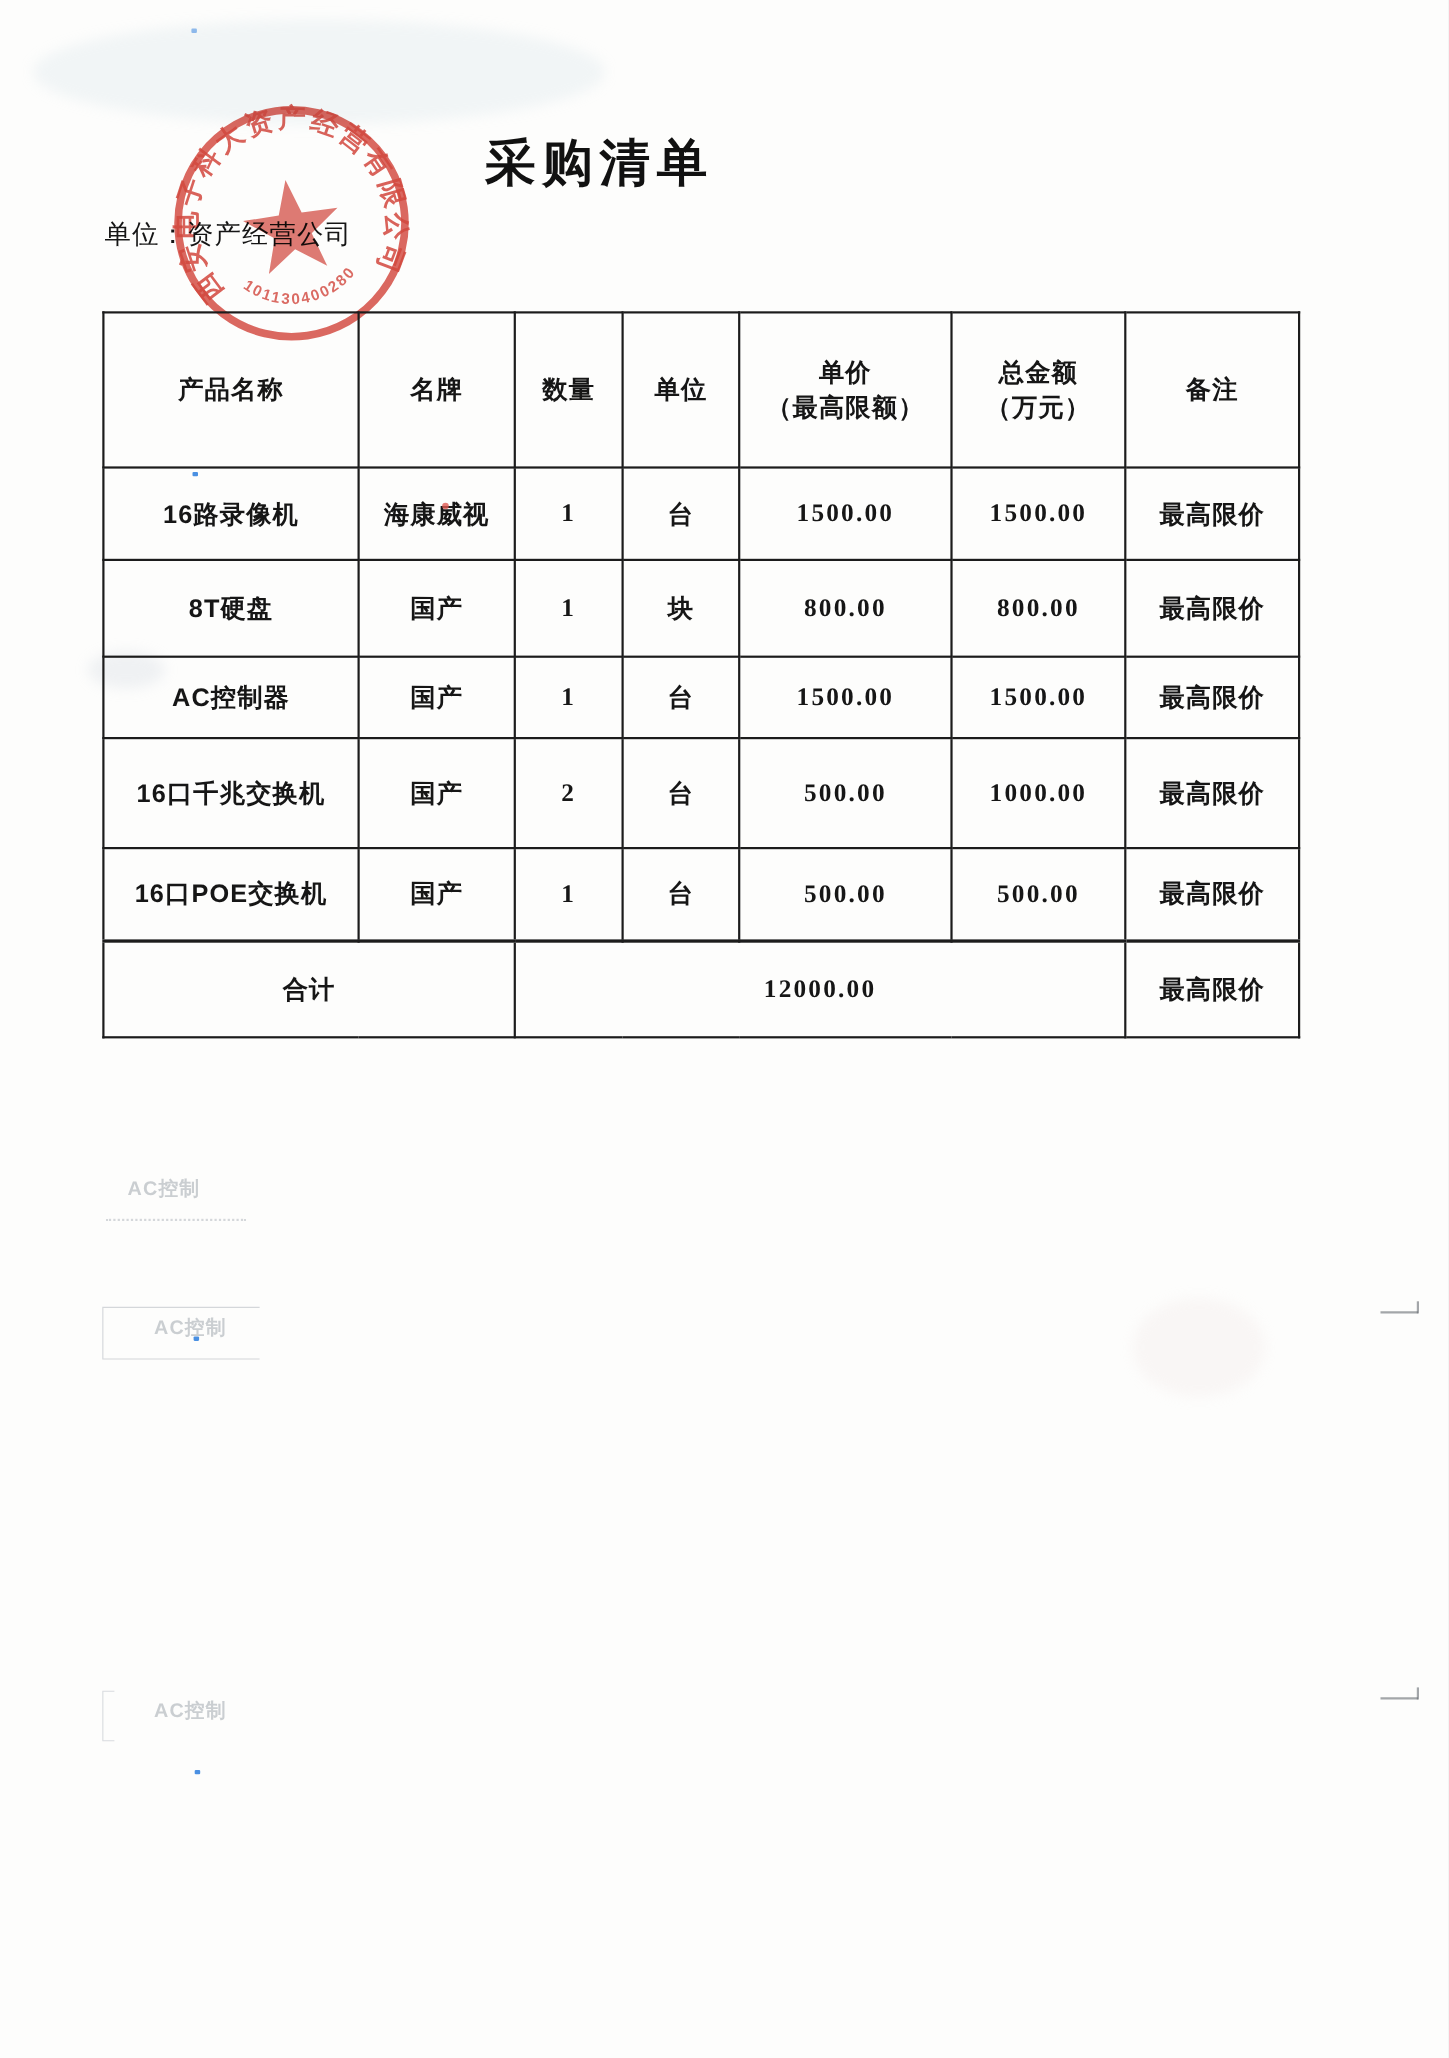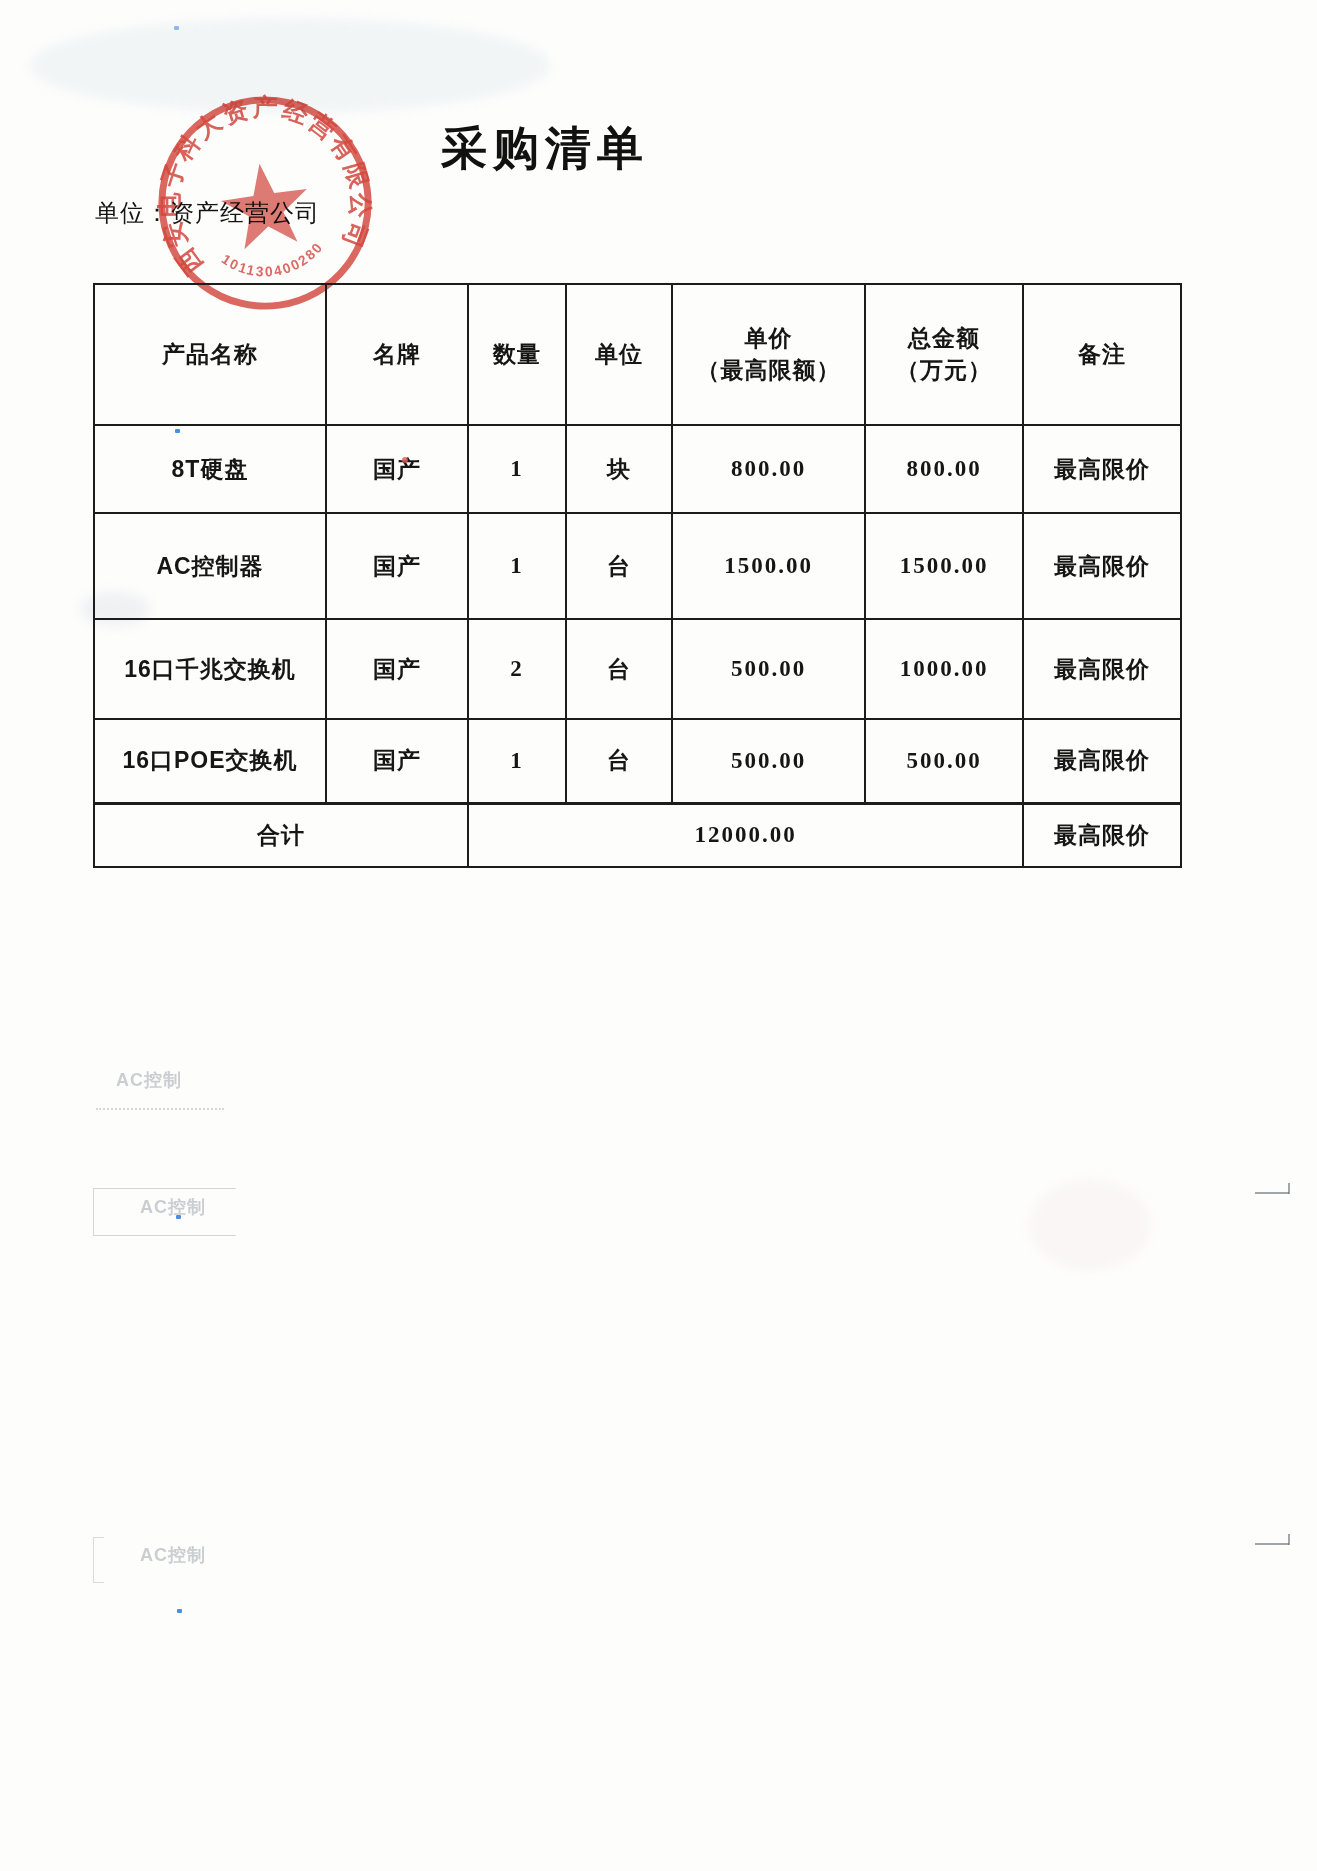--- a/index.html
+++ b/index.html
@@ -140,30 +140,39 @@
           </td>
       <td>
             <div>总金额</div>
             <div>（万元）</div>
           </td>
       <td>
             <div>备注</div>
           </td>
     </tr>
 
+    <tr style="height:84px">
+      <td>16路录像机</td>
+      <td>海康威视</td>
+      <td class="num">1</td>
+      <td>台</td>
+      <td class="num">1500.00</td>
+      <td class="num">1500.00</td>
+      <td>最高限价</td>
+    </tr>
     <tr style="height:88px">
       <td>8T硬盘</td>
       <td>国产</td>
       <td class="num">1</td>
       <td>块</td>
       <td class="num">800.00</td>
       <td class="num">800.00</td>
       <td>最高限价</td>
     </tr>
-    <tr style="height:106px">
+    <tr style="height:74px">
       <td>AC控制器</td>
       <td>国产</td>
       <td class="num">1</td>
       <td>台</td>
       <td class="num">1500.00</td>
       <td class="num">1500.00</td>
       <td>最高限价</td>
     </tr>
     <tr style="height:100px">
       <td>16口千兆交换机</td>
@@ -177,21 +186,21 @@
     <tr style="height:84px">
       <td>16口POE交换机</td>
       <td>国产</td>
       <td class="num">1</td>
       <td>台</td>
       <td class="num">500.00</td>
       <td class="num">500.00</td>
       <td>最高限价</td>
     </tr>
 
-    <tr class="total-row" style="height:64px">
+    <tr class="total-row" style="height:88px">
       <td colspan="2">合计</td>
       <td colspan="4" class="num">12000.00</td>
       <td>最高限价</td>
     </tr>
   </tbody>
     </table>
 
   <div class="ghost" style="left:116px;top:1068px;">AC控制</div>
   <div class="ghost-underline"></div>
 

